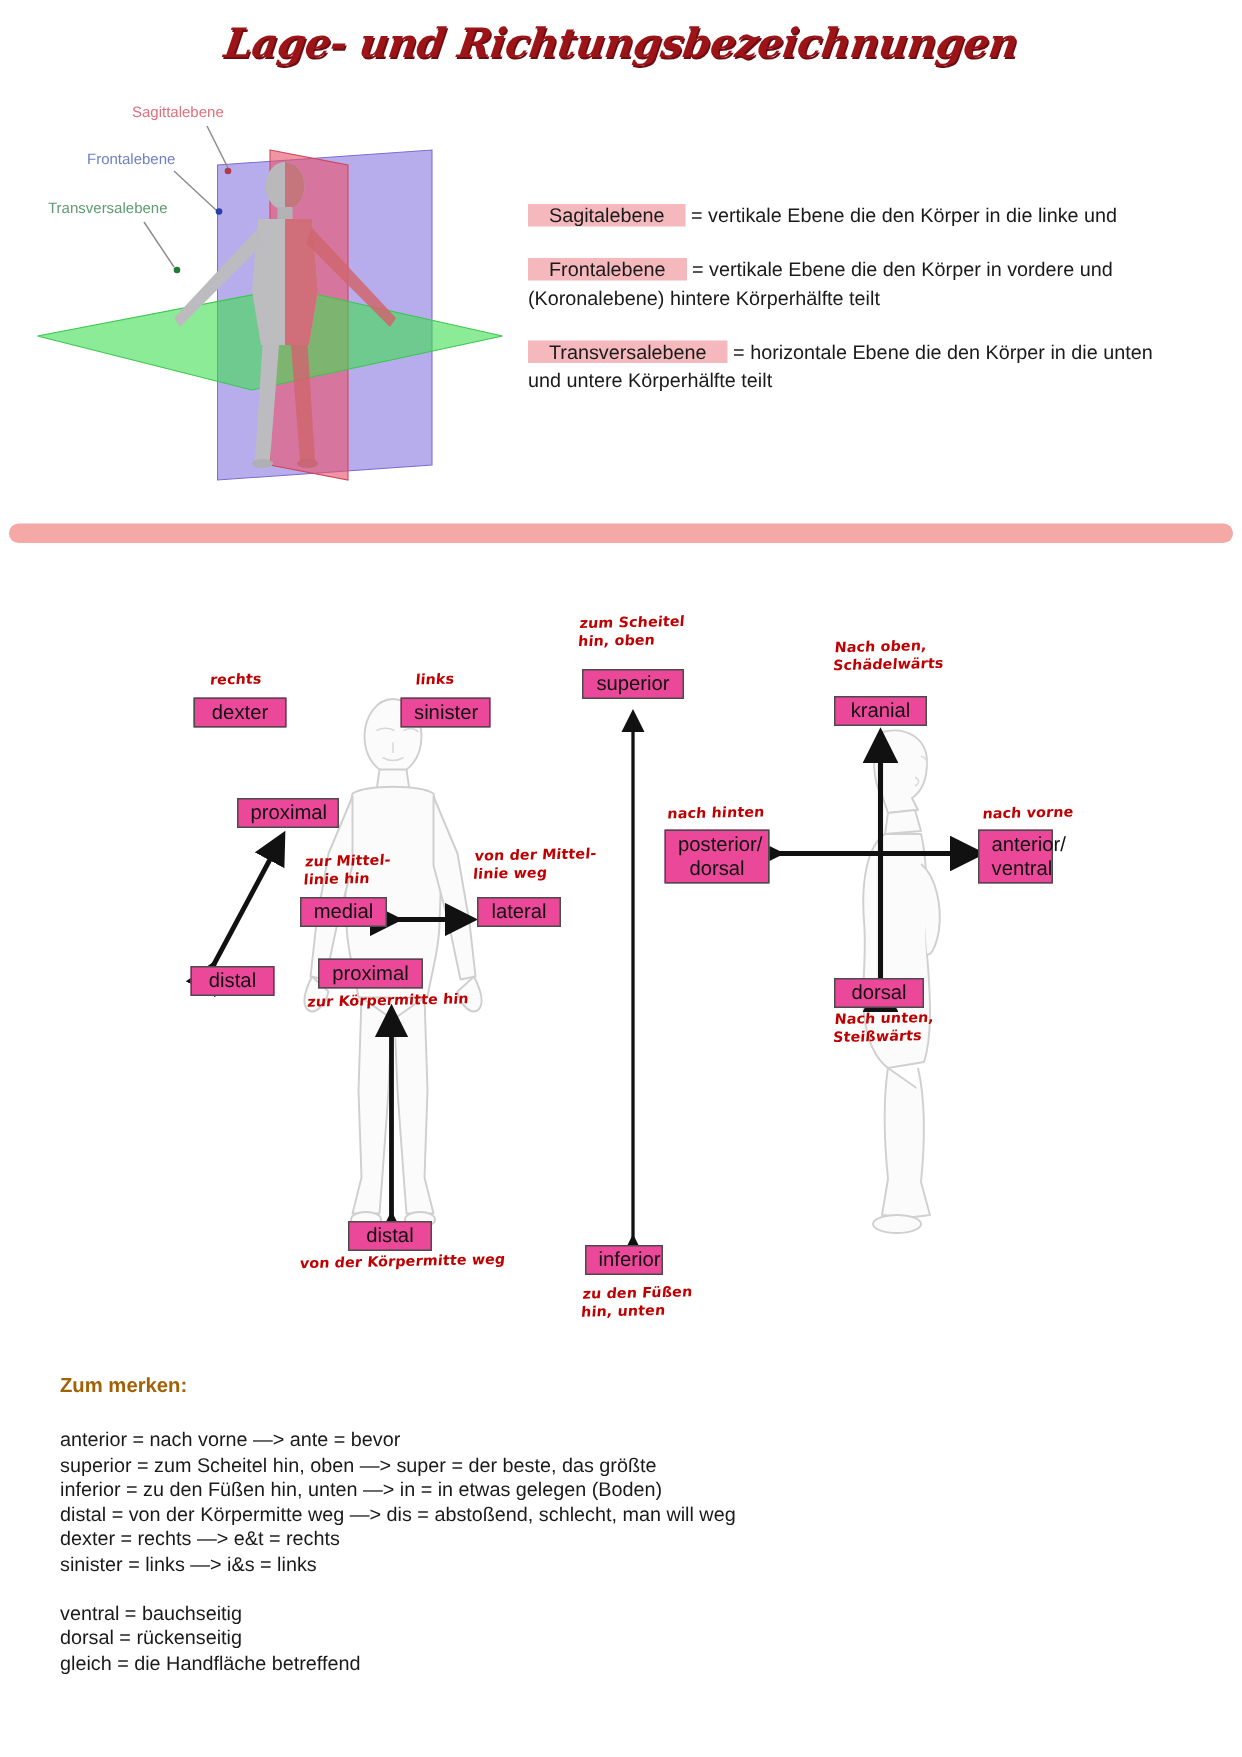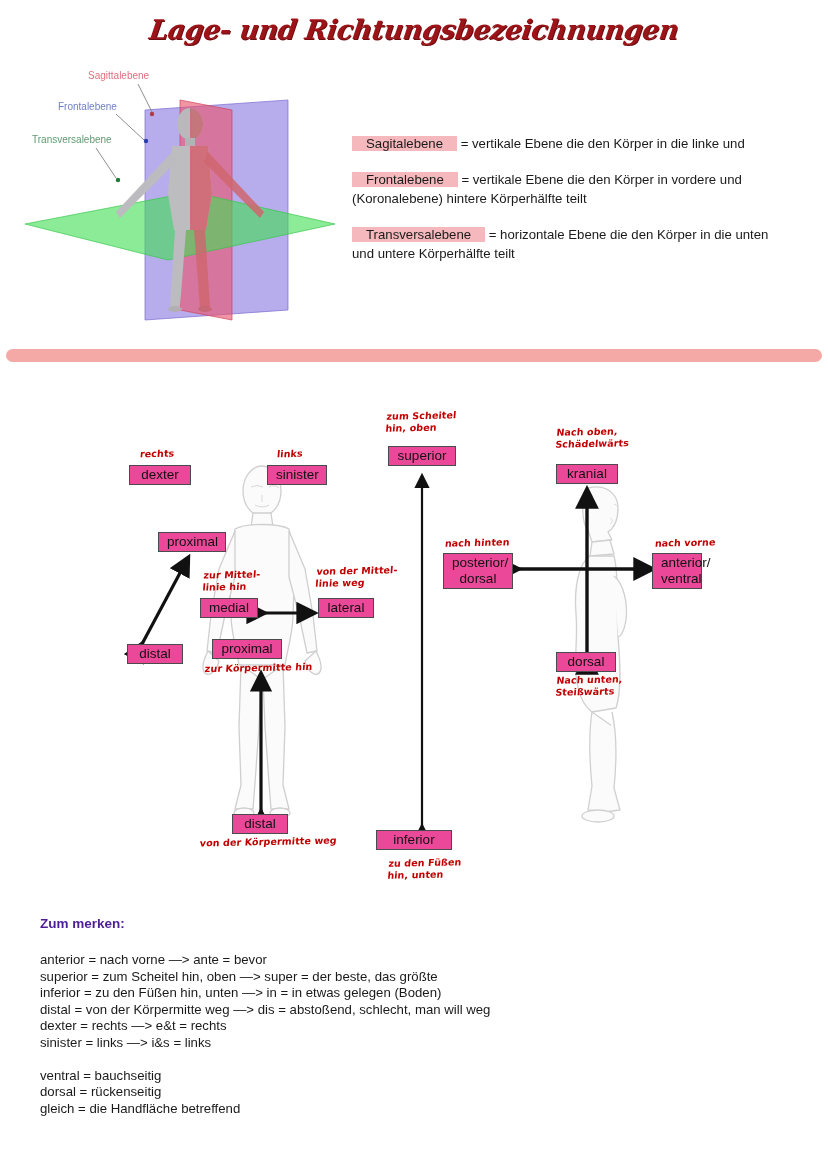--- a/index.html
+++ b/index.html
@@ -115,21 +115,21 @@
   
   #mnemonics {
     position: absolute;
     left: 40px;
     top: 916px;
     width: 700px;
   }
   #mnemonics .heading {
     font-size: 13.5px;
     font-weight: bold;
-    color: #4c1d95;
+    color: #a16207;
     margin-bottom: 21px;
   }
   #mnemonics .line {
     font-size: 13.2px;
     line-height: 16.6px;
     color: #1a1a1a;
     white-space: nowrap;
   }
   #mnemonics .gap { height: 16px; }
 </style>
@@ -284,21 +284,21 @@
         </marker>
       </defs>
       <line x1="11" y1="144" x2="11" y2="6" stroke="#111" stroke-width="3.2" marker-start="url(#ah5)" marker-end="url(#ah6)"></line>
     </svg>
   </div>
 
   <div class="term-box" style="left:388px; top:66px; width:68px;">superior</div>
   <div class="hand" style="left:386px; top:30px;">zum Scheitel
 hin, oben</div>
 
-  <div class="term-box" style="left:376px; top:450px; width:76px;">inferior</div>
+  <div class="term-box" style="left:390px; top:450px; width:52px;">inferior</div>
   <div class="hand" style="left:388px; top:477px;">zu den Füßen
 hin, unten</div>
 
   <div class="arrow" style="left:411px; top:90px;">
     <svg width="22" height="362">
       <defs>
         <marker id="ah7" markerWidth="7" markerHeight="7" refX="5.5" refY="3.5" orient="auto">
           <polygon points="0,0 7,3.5 0,7" fill="#111"></polygon>
         </marker>
         <marker id="ah8" markerWidth="7" markerHeight="7" refX="5.5" refY="3.5" orient="auto">

